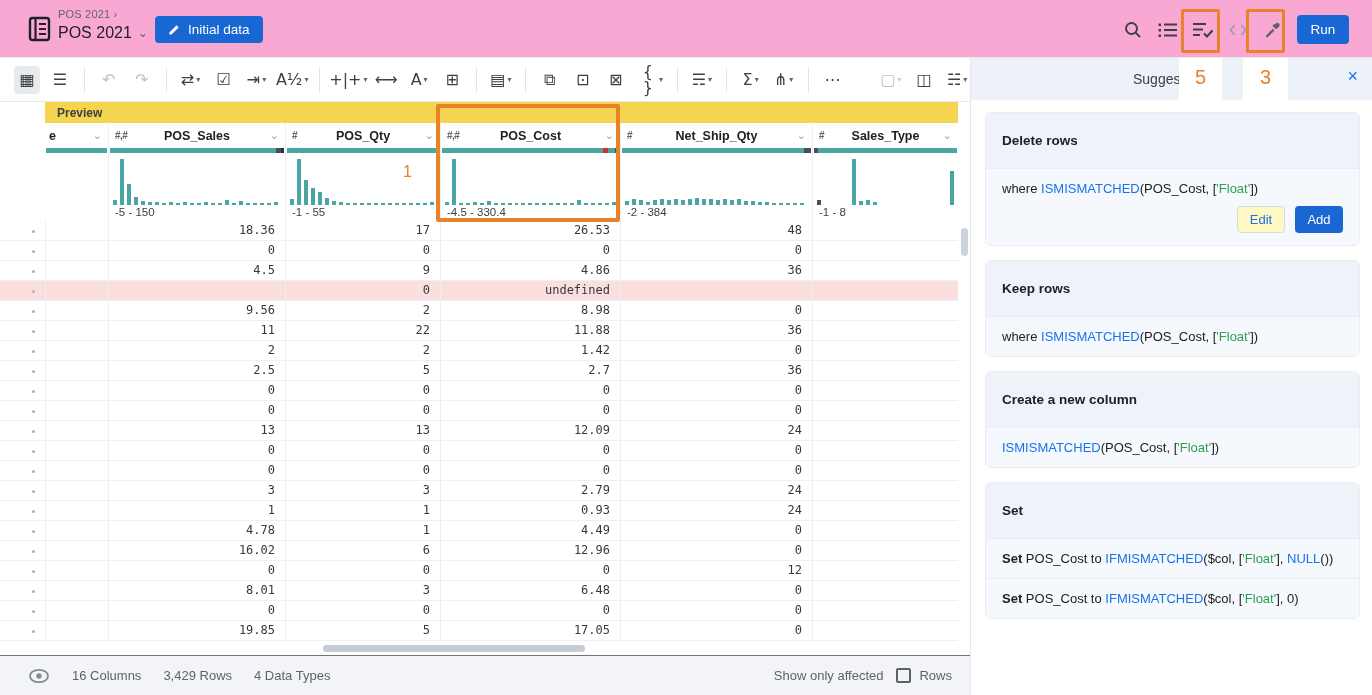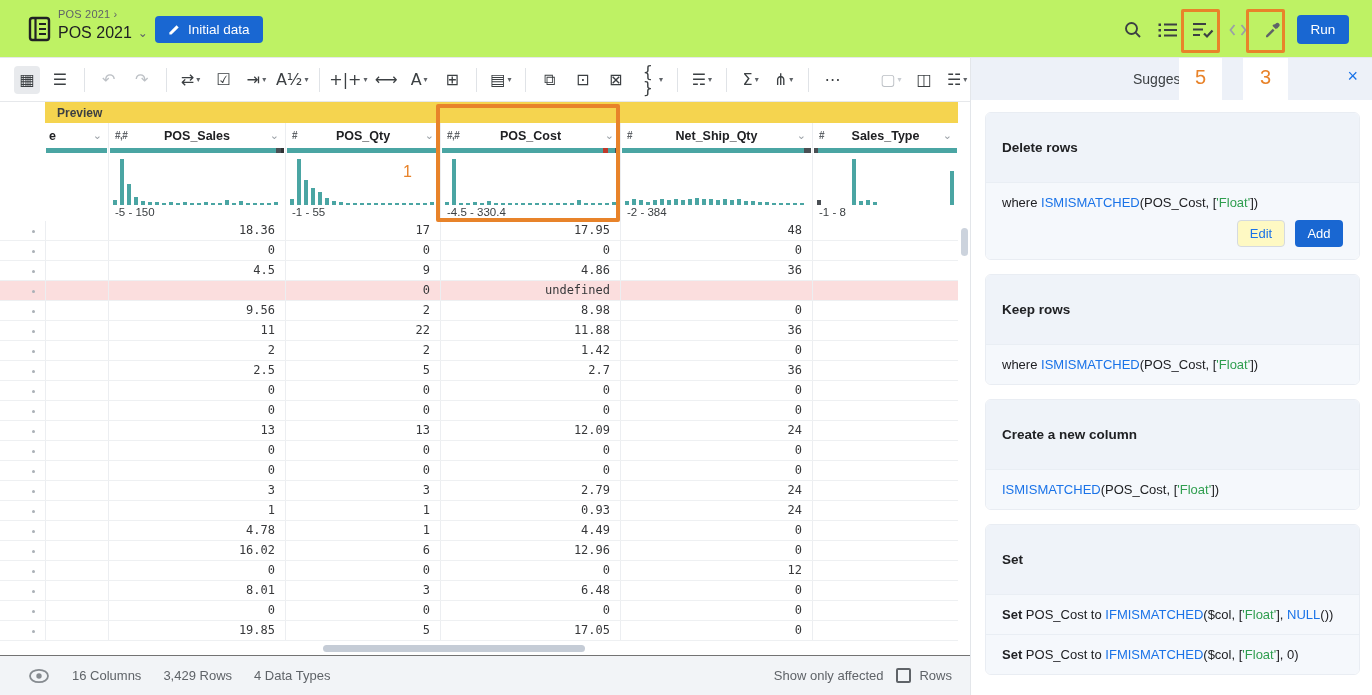--- a/index.html
+++ b/index.html
@@ -2,21 +2,21 @@
 <html><head>
 <meta charset="utf-8">
 <style>
   * { box-sizing: border-box; margin: 0; padding: 0; }
   html,body { background:#fff; }
   .app {
     position: relative; width: 1372px; height: 695px; overflow: hidden;
     background:#fff; font-family:"Liberation Sans",sans-serif; color:#202124;
   }
   
-  .topbar { position:absolute; left:0; top:0; width:1372px; height:58px; background:#bef264; border-bottom:1px solid #e6e8eb; }
+  .topbar { position:absolute; left:0; top:0; width:1372px; height:58px; background:#f9a8d4; border-bottom:1px solid #e6e8eb; }
   .logo { position:absolute; left:26px; top:15px; width:28px; height:28px; color:#202124; }
   .crumb { position:absolute; left:58px; top:8px; font-size:11px; color:#5f6368; letter-spacing:.2px; }
   .title-row { position:absolute; left:58px; top:24px; font-size:16px; font-weight:500; color:#202124; display:flex; align-items:center; gap:6px; }
   .title-caret { color:#5f6368; font-size:12px; }
   .btn-primary { background:#1967d2; color:#fff; border:none; border-radius:4px; font-family:inherit;
     font-size:13.5px; font-weight:500; display:inline-flex; align-items:center; gap:7px; cursor:pointer; }
   .initial-btn { position:absolute; left:155px; top:16px; height:27px; padding:0 13px; }
   .run-btn { position:absolute; left:1297px; top:15px; height:29px; width:52px; justify-content:center; }
   .top-icons { position:absolute; left:1120px; top:17px; display:flex; align-items:center; gap:9px; }
   .tico { width:26px; height:26px; display:flex; align-items:center; justify-content:center; cursor:pointer; }
@@ -63,21 +63,21 @@
   .sb-right { margin-left:auto; display:flex; align-items:center; gap:13px; }
   .cbx { width:15px; height:15px; border:2px solid #5f6368; border-radius:2px; background:transparent; cursor:pointer; }
   .cbx-wrap { display:flex; align-items:center; gap:8px; }
   
   .panel { position:absolute; left:970px; top:58px; width:402px; height:637px; background:#fff; border-left:1px solid #e3e6ea; }
   .panel-head { height:42px; background:#edf1f8; position:relative; display:flex; align-items:center; justify-content:center;
     font-size:14px; color:#3c4043; }
   .panel-close { position:absolute; right:14px; top:9px; color:#1a73e8; font-size:18px; cursor:pointer; line-height:1; }
   .sections { padding:12px 12px 0 14px; display:flex; flex-direction:column; gap:14px; }
   .section { border:1px solid #e9edf3; border-radius:6px; overflow:hidden; }
-  .sec-title { background:#eff3f9; padding:27px 16px; font-size:13.5px; font-weight:700; color:#202124; }
+  .sec-title { background:#eff3f9; padding:20px 16px; font-size:13.5px; font-weight:700; color:#202124; }
   .sec-item { background:#f5f8fc; padding:12px 16px; font-size:13px; color:#202124; border-top:1px solid #e9eef4; }
   .sec-item:first-of-type { border-top:none; }
   .tk-fn { color:#1a73e8; }
   .tk-str { color:#2f9e4f; }
   .tk-b { font-weight:700; }
   .item-btns { display:flex; justify-content:flex-end; gap:10px; margin-top:10px; }
   .btn-outline { background:#fef9c3; border:1px solid #d5dae0; color:#1a73e8; border-radius:4px; height:27px; min-width:48px;
     font-family:inherit; font-size:13px; font-weight:500; cursor:pointer; }
   .btn-sm { height:27px; min-width:48px; justify-content:center; font-size:13px; }
   
@@ -471,21 +471,21 @@
       </div>
     </div>
   <div class="rows" id="rows">
       <div class="row">
         <div class="gcell">
           <div class="gdot"></div>
         </div>
         <div class="cell" style="width: 63px;"></div>
         <div class="cell" style="width: 177px;">18.36</div>
         <div class="cell" style="width: 155px;">17</div>
-        <div class="cell" style="width: 180px;">17.95</div>
+        <div class="cell" style="width: 180px;">26.53</div>
         <div class="cell" style="width: 192px;">48</div>
         <div class="cell" style="width: 146px;"></div>
       </div>
       <div class="row">
         <div class="gcell">
           <div class="gdot"></div>
         </div>
         <div class="cell" style="width: 63px;"></div>
         <div class="cell" style="width: 177px;">0</div>
         <div class="cell" style="width: 155px;">0</div>

